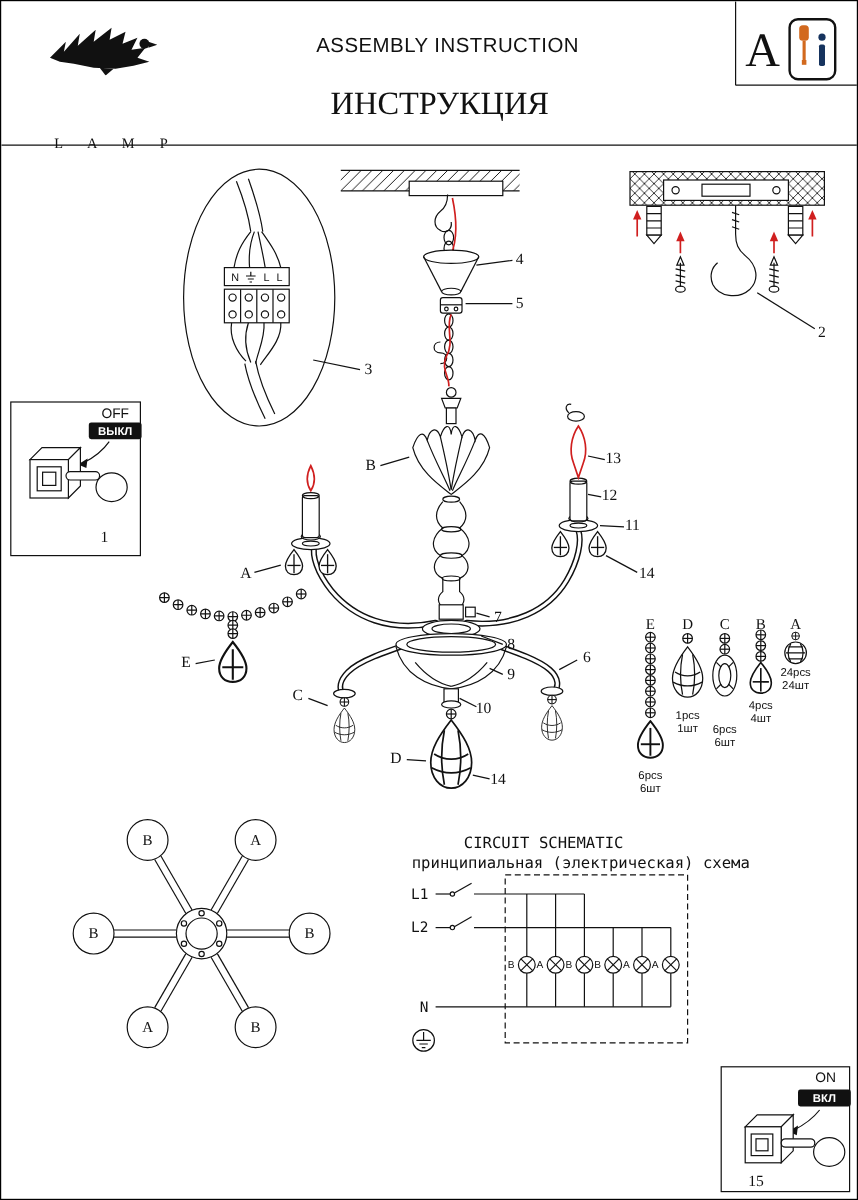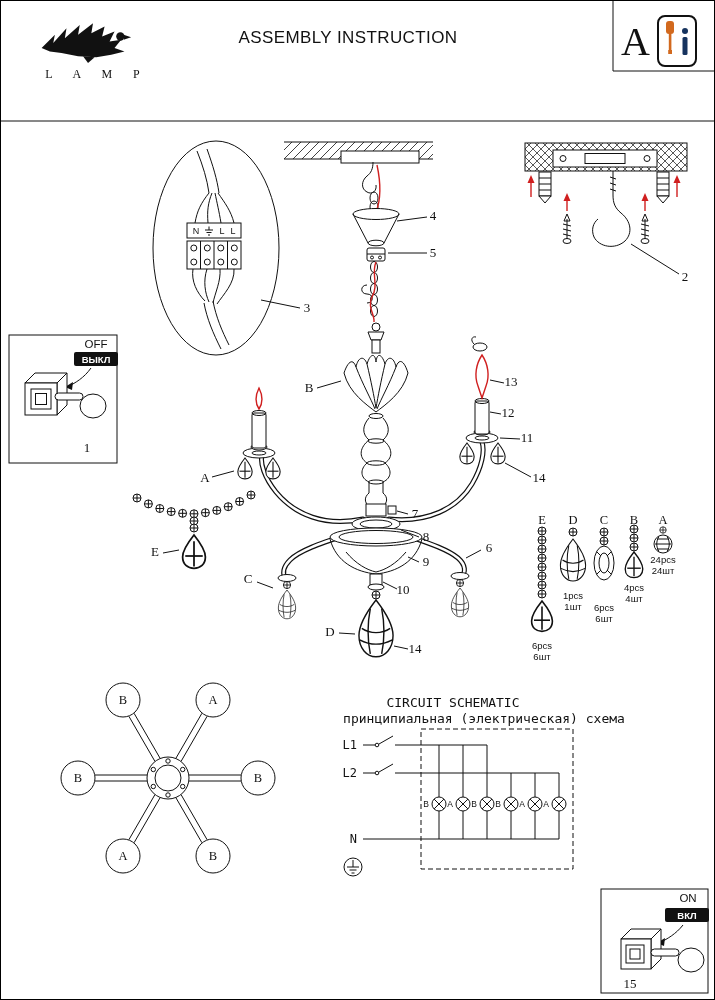--- a/index.html
+++ b/index.html
@@ -2,22 +2,22 @@
 <html><head>
 <meta charset="utf-8">
 <style>
   html,body{margin:0;padding:0;background:#e8e8e8;}
   .page{position:relative;width:715px;height:1000px;background:#fff;border:1px solid #000;
         box-sizing:border-box;overflow:hidden;font-family:"Liberation Sans",sans-serif;color:#111;}
   .abs{position:absolute;}
   
   .logo{left:16px;top:4px;width:152px;text-align:center;}
   .brand-top{font-family:"Liberation Serif",serif;font-size:29px;letter-spacing:11px;margin-left:10px;line-height:30px;}
-  .brand-bottom{font-family:"Liberation Serif",serif;font-size:12px;letter-spacing:9px;margin-left:8px;line-height:14px;}
-  .title-en{left:216px;top:27px;width:262px;text-align:center;font-size:17px;letter-spacing:.4px;}
+  .brand-bottom{font-family:"Liberation Serif",serif;font-size:12px;letter-spacing:9px;margin-left:8px;line-height:14px;margin-top:44px;}
+  .title-en{left:241px;top:27px;width:262px;text-align:center;font-size:17px;letter-spacing:.4px;}
   .title-ru{left:258px;top:70px;width:215px;text-align:center;font-family:"Liberation Serif",serif;font-size:27px;}
   .model{left:458px;top:72px;width:180px;text-align:center;font-family:"Liberation Serif",serif;font-size:23px;}
   .corner-a{left:620px;top:20px;font-family:"Liberation Serif",serif;font-size:40px;line-height:42px;}
   .tools-box{left:656px;top:14px;width:40px;height:52px;border:2px solid #111;border-radius:8px;box-sizing:border-box;}
   
   svg.art{position:absolute;left:0;top:0;pointer-events:none;}
   .d{stroke:#111;fill:none;stroke-width:1;}
   .w{fill:#fff;stroke:#111;stroke-width:1;}
   .blk{fill:#111;stroke:none;}
   .r{stroke:#d01f1f;fill:none;stroke-width:1.4;}
@@ -44,20 +44,21 @@
     <svg width="140" height="58" viewBox="0 0 140 70">
       <path class="blk" d="M8,52 L24,36 L22,46 L38,28 L36,40 L54,24 L52,36 L70,22 L68,34 L84,26 L81,38 L96,32 L90,44 L104,42 L96,52 L108,56 L92,60 L74,63 L52,62 L32,58 L18,56 Z"></path>
       <circle class="blk" cx="103" cy="38" r="5"></circle>
       <path class="blk" d="M107,36 L116,39 L107,42 Z"></path>
       <path class="blk" d="M58,62 L64,70 L72,63 Z"></path>
     </svg>
     <div class="brand-bottom">L A M P</div>
   </div>
 
   <div class="abs title-en">ASSEMBLY INSTRUCTION</div>
+  <div class="abs title-ru">ИНСТРУКЦИЯ</div>
   <div class="abs corner-a">A</div>
 
   <div class="abs tools-box">
     <svg width="36" height="48" viewBox="0 0 36 48">
       <g>
         <rect x="7" y="4" width="8" height="13" rx="3" fill="#d2691e"></rect>
         <rect x="9.8" y="17" width="2.6" height="16" fill="#d2691e"></rect>
         <rect x="9.2" y="33" width="3.8" height="4" fill="#d2691e"></rect>
       </g>
       <g>

